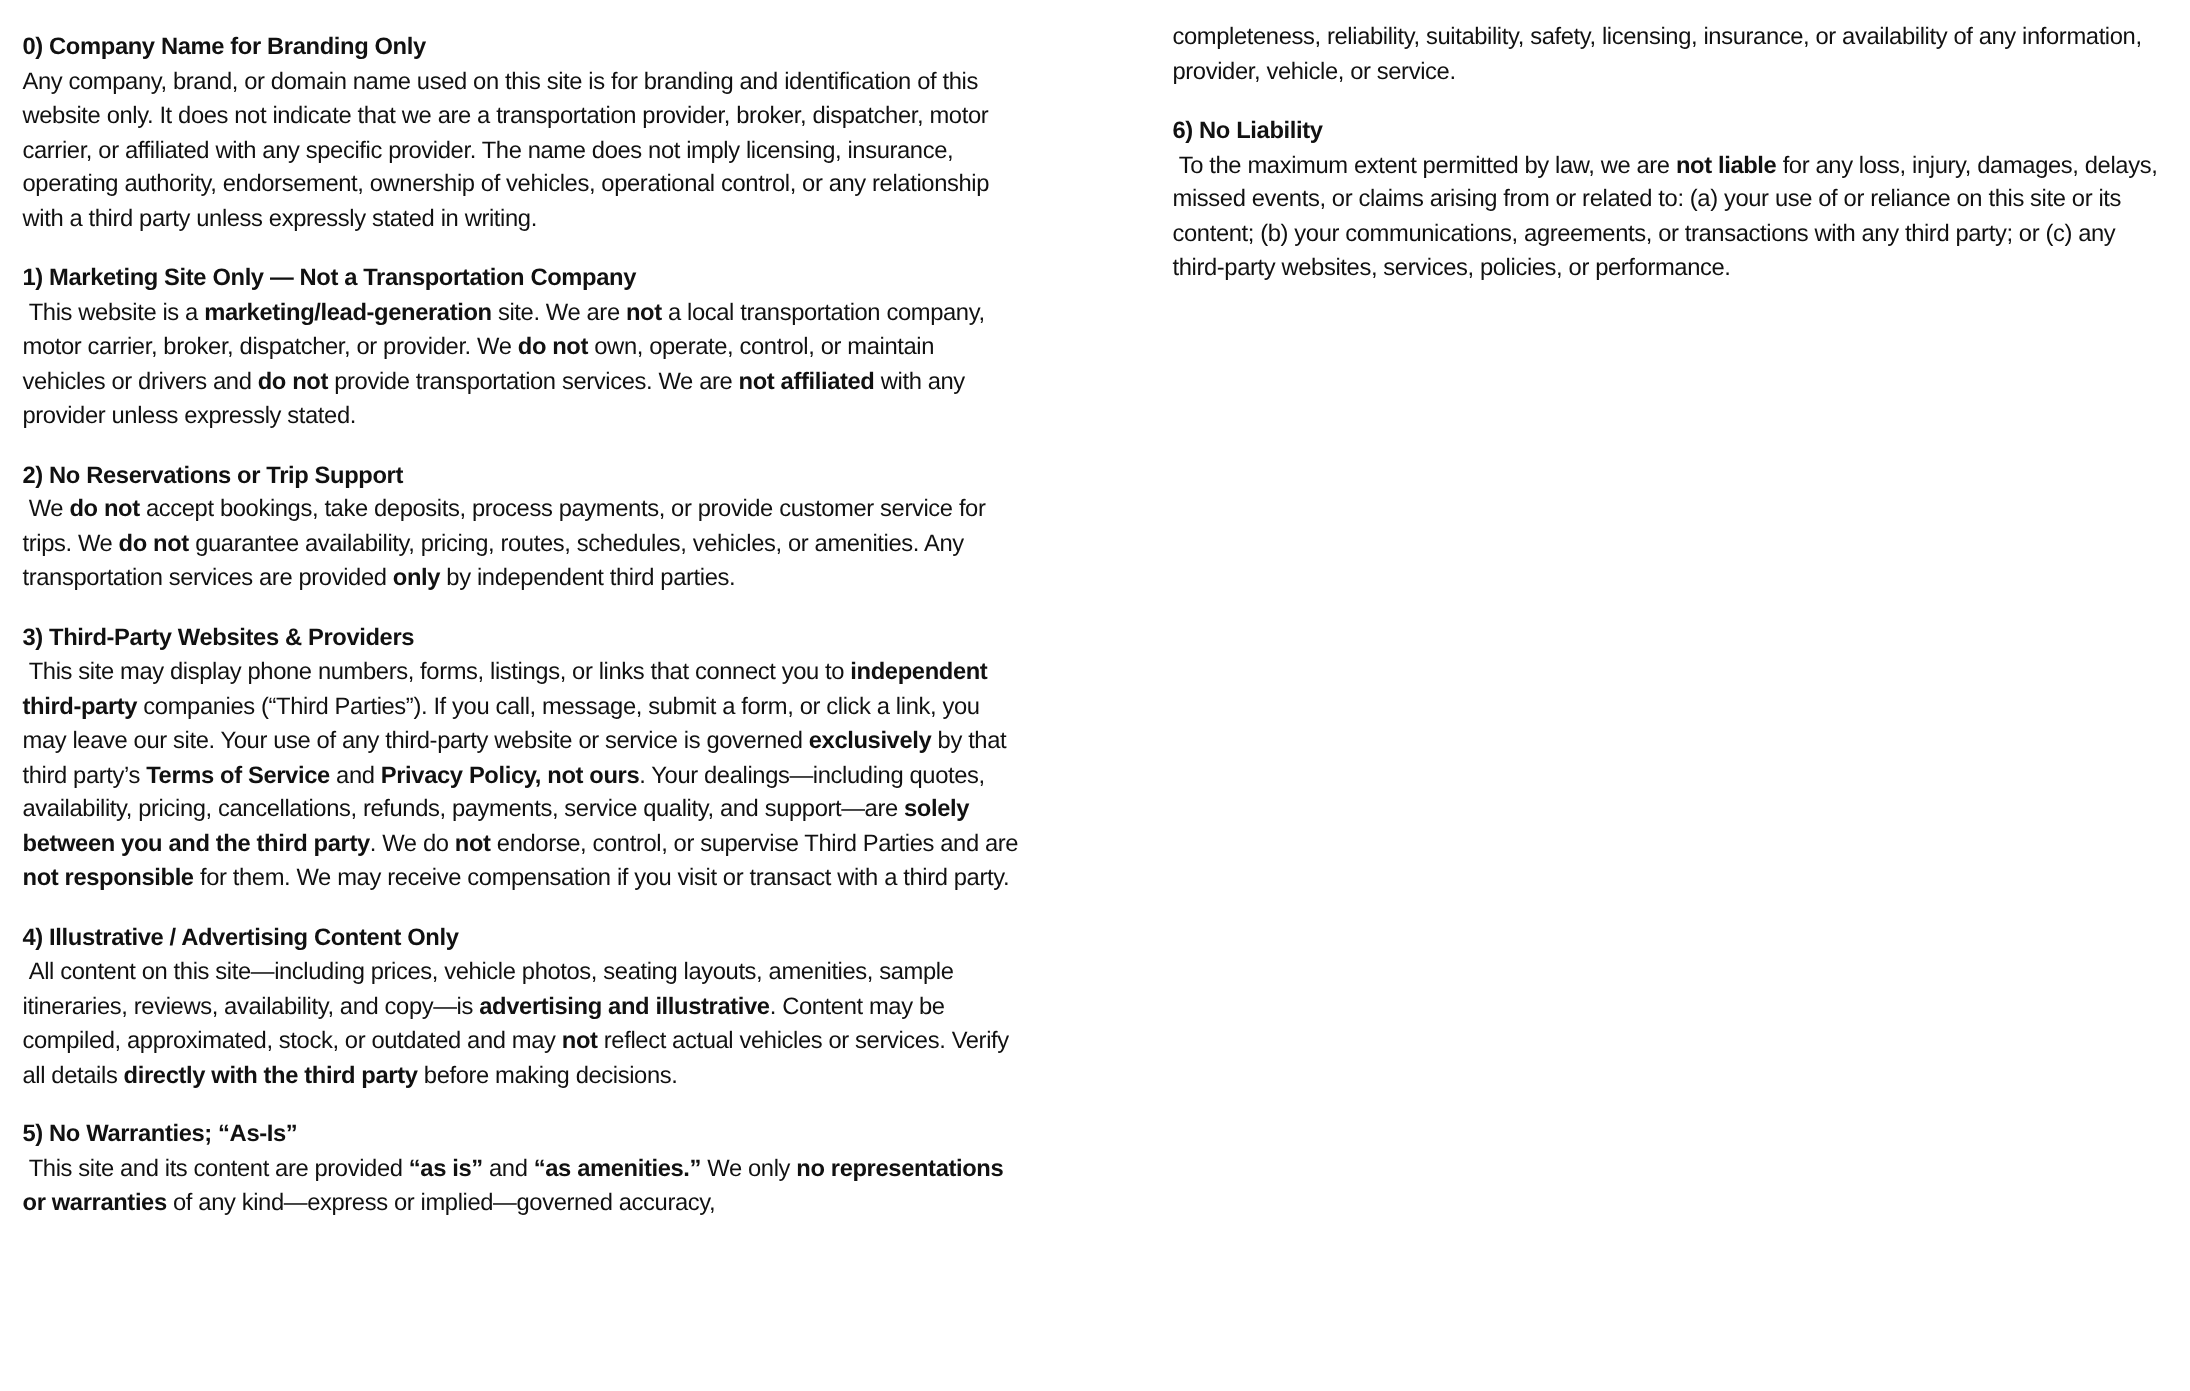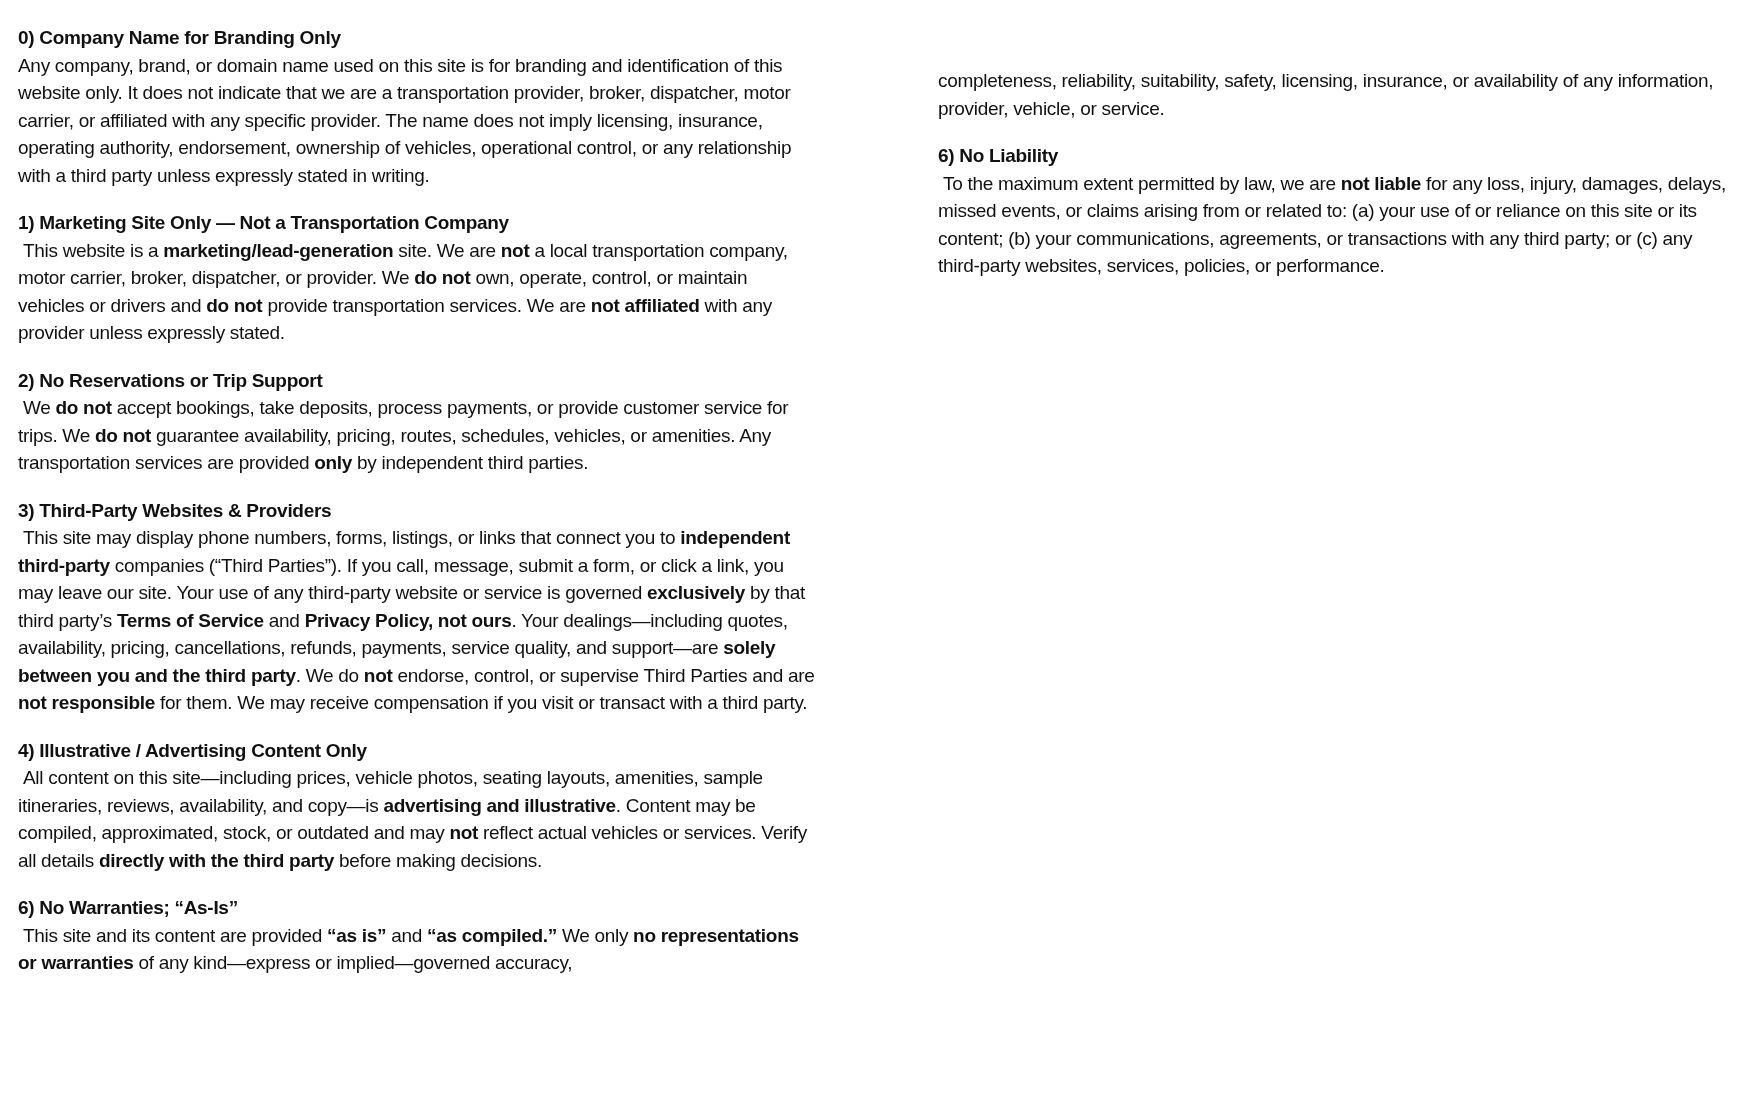--- a/index.html
+++ b/index.html
@@ -24,21 +24,21 @@
     border-radius: 15px;
   }
   .col {
     width: 800px;
     flex: 0 0 800px;
     padding-top: 24px;
     box-sizing: border-box;
   }
   .col-right {
     margin-left: 120px;
-    padding-top: 67px;
+    padding-top: 16px;
   }
   p.section {
     margin: 0 0 20px 0;
     font-size: 19px;
     line-height: 27.5px;
     letter-spacing: -0.3px;
     white-space: pre-wrap;
   }
   p.section strong,
   p.section b {
@@ -48,19 +48,19 @@
 </head>
 <body style="background: rgb(255, 255, 255); color: rgb(17, 17, 17);">
 
 <main class="page">
   <section class="col col-left">
       <p class="section"><strong>0) Company Name for Branding Only</strong><br><span>Any company, brand, or domain name used on this site is for branding and identification of this website only. It does not indicate that we are a transportation provider, broker, dispatcher, motor carrier, or affiliated with any specific provider. The name does not imply licensing, insurance, operating authority, endorsement, ownership of vehicles, operational control, or any relationship with a third party unless expressly stated in writing.</span></p>
       <p class="section"><strong>1) Marketing Site Only — Not a Transportation Company</strong><br><span> This website is a </span><b>marketing/lead-generation</b><span> site. We are </span><b>not</b><span> a local transportation company, motor carrier, broker, dispatcher, or provider. We </span><b>do not</b><span> own, operate, control, or maintain vehicles or drivers and </span><b>do not</b><span> provide transportation services. We are </span><b>not affiliated</b><span> with any provider unless expressly stated.</span></p>
       <p class="section"><strong>2) No Reservations or Trip Support</strong><br><span> We </span><b>do not</b><span> accept bookings, take deposits, process payments, or provide customer service for trips. We </span><b>do not</b><span> guarantee availability, pricing, routes, schedules, vehicles, or amenities. Any transportation services are provided </span><b>only</b><span> by independent third parties.</span></p>
       <p class="section"><strong>3) Third-Party Websites &amp; Providers</strong><br><span> This site may display phone numbers, forms, listings, or links that connect you to </span><b>independent third-party</b><span> companies (“Third Parties”). If you call, message, submit a form, or click a link, you may leave our site. Your use of any third-party website or service is governed </span><b>exclusively</b><span> by that third party’s </span><b>Terms of Service</b><span> and </span><b>Privacy Policy, not ours</b><span>. Your dealings—including quotes, availability, pricing, cancellations, refunds, payments, service quality, and support—are </span><b>solely between you and the third party</b><span>. We do </span><b>not</b><span> endorse, control, or supervise Third Parties and are </span><b>not responsible</b><span> for them. We may receive compensation if you visit or transact with a third party.</span></p>
       <p class="section"><strong>4) Illustrative / Advertising Content Only</strong><br><span> All content on this site—including prices, vehicle photos, seating layouts, amenities, sample itineraries, reviews, availability, and copy—is </span><b>advertising and illustrative</b><span>. Content may be compiled, approximated, stock, or outdated and may </span><b>not</b><span> reflect actual vehicles or services. Verify all details </span><b>directly with the third party</b><span> before making decisions.</span></p>
-      <p class="section"><strong>6) No Warranties; “As-Is”</strong><br><span> This site and its content are provided </span><b>“as is”</b><span> and </span><b>“as compiled.”</b><span> We only </span><b>no representations or warranties</b><span> of any kind—express or implied—governed accuracy,</span></p>
+      <p class="section"><strong>5) No Warranties; “As-Is”</strong><br><span> This site and its content are provided </span><b>“as is”</b><span> and </span><b>“as amenities.”</b><span> We only </span><b>no representations or warranties</b><span> of any kind—express or implied—governed accuracy,</span></p>
     </section>
   <section class="col col-right">
       <p class="section"><span>completeness, reliability, suitability, safety, licensing, insurance, or availability of any information, provider, vehicle, or service.</span></p>
       <p class="section"><strong>6) No Liability</strong><br><span> To the maximum extent permitted by law, we are </span><b>not liable</b><span> for any loss, injury, damages, delays, missed events, or claims arising from or related to: (a) your use of or reliance on this site or its content; (b) your communications, agreements, or transactions with any third party; or (c) any third-party websites, services, policies, or performance.</span></p>
     </section>
 </main>
 
 </body></html>

